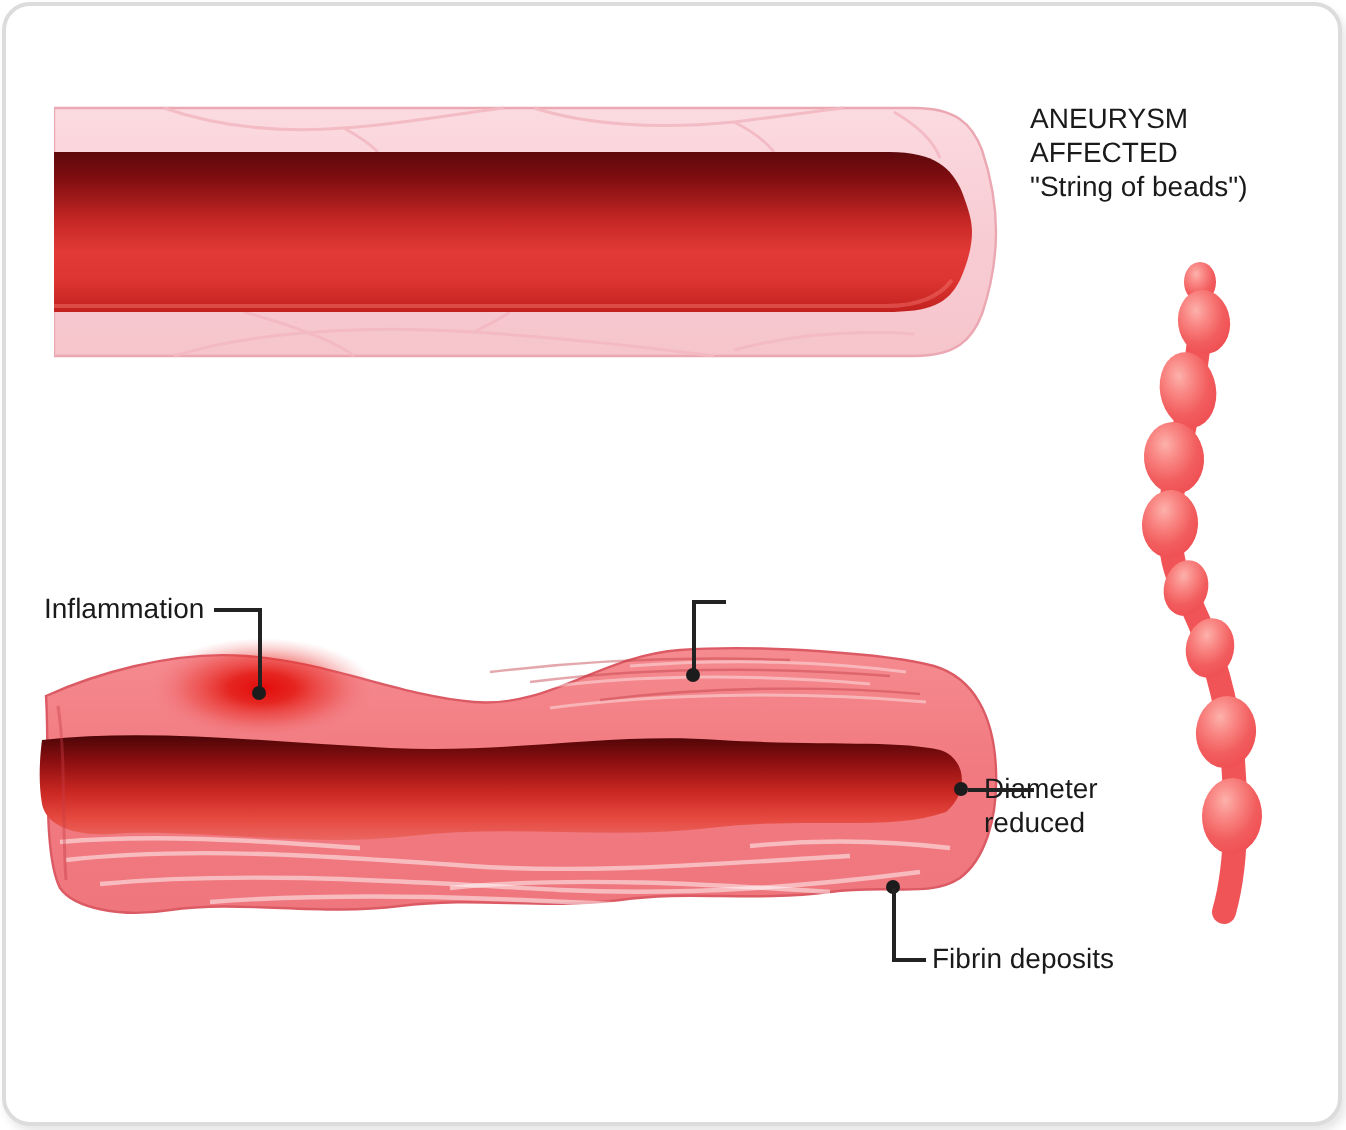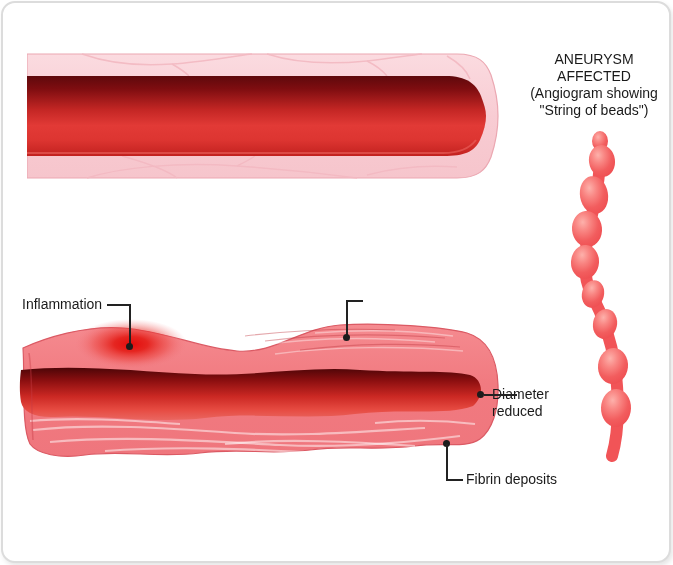--- a/index.html
+++ b/index.html
@@ -2,21 +2,21 @@
 <html><head>
 <meta charset="utf-8">
 <style>
   html,body{margin:0;padding:0;background:#ffffff;}
   .stage{position:relative;width:673px;height:565px;font-family:"Liberation Sans","DejaVu Sans",sans-serif;color:#1a1a1a;overflow:hidden;background:#fff;}
   .frame{position:absolute;left:1px;top:1px;right:2px;bottom:2px;border:2px solid #dcdcdc;border-radius:14px;box-shadow:2px 3px 5px rgba(0,0,0,0.10);background:#fff;}
   .abs{position:absolute;}
   .caps-label{font-size:15px;letter-spacing:.3px;white-space:nowrap;}
   .ann-label{font-size:14px;line-height:16px;white-space:nowrap;}
   .ann-label.wrap{white-space:normal;line-height:17px;}
-  .aneurysm-caption{width:158px;text-align:center;font-size:14px;line-height:17px;}
+  .aneurysm-caption{width:158px;font-size:14px;line-height:17px;}
   .leader{background:#222;position:absolute;}
   .leader.h{height:1.5px;}
   .leader.v{width:1.5px;}
   .dot{position:absolute;width:7px;height:7px;border-radius:50%;background:#1c1c1c;}
 </style>
 </head>
 <body>
 
 <div class="stage">
   <div class="frame"></div>
@@ -50,21 +50,20 @@
       <path d="M95,103 C120,110 140,117 150,125"></path>
     </g>
     <path d="M0,23 L418,23 C440,23 449,31 454,43 C457,51 459,57 459,63 C459,70 457,78 453,87 C447,99 438,103 416,103 L0,103 Z" fill="url(#hLumen)"></path>
     <path d="M0,100 C150,100 300,100 416,100 C432,100 443,95 449,87" fill="none" stroke="#ef6a64" stroke-width="2" opacity="0.55"></path>
   </svg>
 
 
   <div class="abs aneurysm-caption" style="left:515px;top:51px;">
     <div>ANEURYSM</div>
     <div>AFFECTED</div>
-    <div>(Angiogram showing</div>
     <div>"String of beads")</div>
   </div>
 
   <svg class="abs" style="left:565px;top:128px;" width="100" height="340" viewBox="0 0 100 340">
     <defs>
       <radialGradient id="beadGrad" cx="0.38" cy="0.3" r="0.8">
         <stop offset="0" stop-color="#fdb1ab"></stop>
           <stop offset="0.3" stop-color="#f98784"></stop>
         <stop offset="0.65" stop-color="#f25d5e"></stop>
           <stop offset="1" stop-color="#ee4b4f"></stop>

